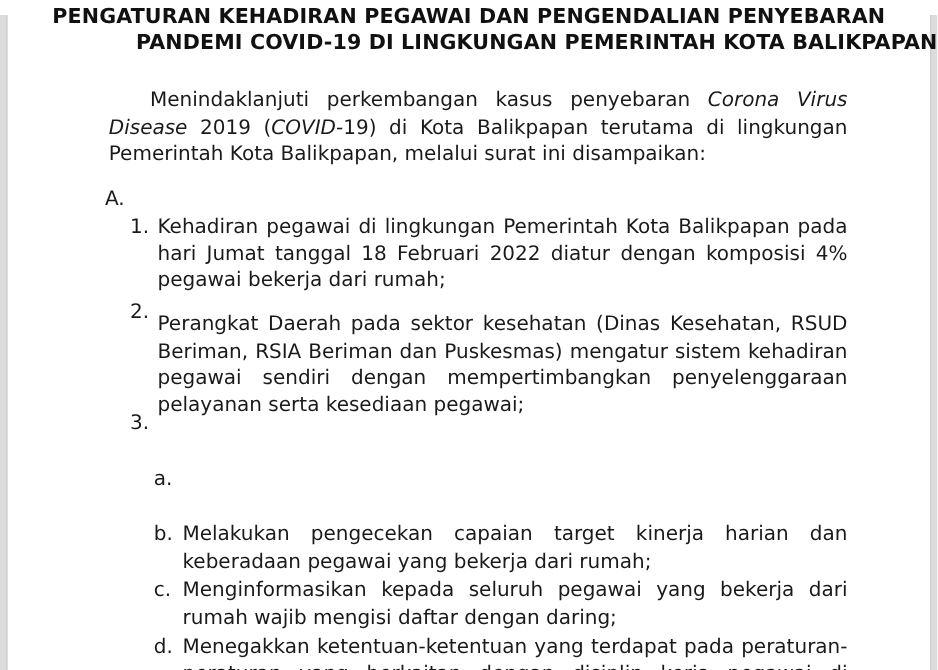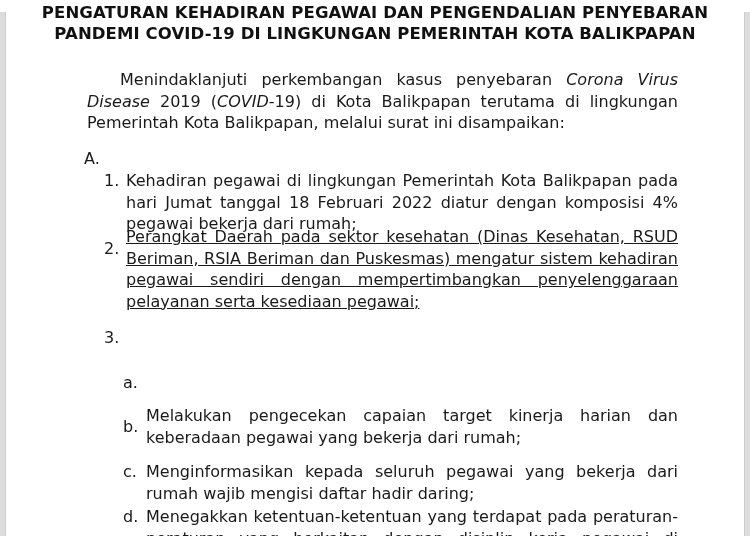--- a/index.html
+++ b/index.html
@@ -11,21 +11,21 @@
   }
   .edge-left { position:absolute; left:0; top:0; width:5px; height:536px; background:#dcdcdc; border-right:1px solid #cfcfcf; }
   .edge-right { position:absolute; right:0; top:0; width:5px; height:536px; background:#dcdcdc; border-left:1px solid #cfcfcf; }
   .page { position:absolute; left:0; top:0; width:750px; height:536px;margin-top:12px; }
   .title {
     position:absolute; left:0; width:750px; text-align:center;
     font-weight:bold; font-size:16.5px; letter-spacing:0.1px; color:#111;
     white-space:nowrap;
   }
   .t1 { top:-9px; }
-  .t2 { top:12px; }
+  .t2 { top:12px;text-align:right; }
   .block { position:absolute; font-size:16px; line-height:21.6px; }
   .justify { text-align:justify; text-align-last:left; }
   .intro { left:87px; width:591px; top:57px; text-indent:33px; }
   .lbl { position:absolute; font-size:16px; line-height:21.6px; }
   .last-just { text-align:justify; text-align-last:justify; }
 </style>
 </head>
 <body>
 
 <div class="page">
@@ -36,27 +36,27 @@
   <div class="title t2">PANDEMI COVID-19 DI LINGKUNGAN PEMERINTAH KOTA BALIKPAPAN</div>
 
   <div class="block justify intro"><span>Menindaklanjuti perkembangan kasus penyebaran </span><i>Corona Virus Disease</i><span> 2019 (</span><i>COVID</i><span>-19) di Kota Balikpapan terutama di lingkungan Pemerintah Kota Balikpapan, melalui surat ini disampaikan:</span></div>
 
   <div class="lbl" style="left:84px; top:136px;">A.</div>
 
   <div class="lbl" style="left:104px; top:158px;">1.</div>
   <div class="block justify" style="left:126px; top:158px; width:552px;">Kehadiran pegawai di lingkungan Pemerintah Kota Balikpapan pada hari Jumat tanggal 18 Februari 2022 diatur dengan komposisi 4% pegawai bekerja dari rumah;</div>
 
   <div class="lbl" style="left:104px; top:226px;">2.</div>
-  <div class="block justify" style="left:126px; top:214px; width:552px;text-decoration:underline;">Perangkat Daerah pada sektor kesehatan (Dinas Kesehatan, RSUD Beriman, RSIA Beriman dan Puskesmas) mengatur sistem kehadiran pegawai sendiri dengan mempertimbangkan penyelenggaraan pelayanan serta kesediaan pegawai;</div>
+  <div class="block justify" style="left:126px; top:236px; width:552px;">Perangkat Daerah pada sektor kesehatan (Dinas Kesehatan, RSUD Beriman, RSIA Beriman dan Puskesmas) mengatur sistem kehadiran pegawai sendiri dengan mempertimbangkan penyelenggaraan pelayanan serta kesediaan pegawai;</div>
 
   <div class="lbl" style="left:104px; top:315px;">3.</div>
 
   <div class="lbl" style="left:123px; top:360px;">a.</div>
 
   <div class="lbl" style="left:123px; top:404px;">b.</div>
-  <div class="block justify" style="left:146px; top:393px; width:532px;">Melakukan pengecekan capaian target kinerja harian dan keberadaan pegawai yang bekerja dari rumah;</div>
+  <div class="block justify" style="left:146px; top:404px; width:532px;">Melakukan pengecekan capaian target kinerja harian dan keberadaan pegawai yang bekerja dari rumah;</div>
 
   <div class="lbl" style="left:123px; top:449px;">c.</div>
-  <div class="block justify" style="left:146px; top:449px; width:532px;">Menginformasikan kepada seluruh pegawai yang bekerja dari rumah wajib mengisi daftar hadir daring;</div>
+  <div class="block justify" style="left:146px; top:449px; width:532px;">Menginformasikan kepada seluruh pegawai yang bekerja dari rumah wajib mengisi daftar dengan daring;</div>
 
   <div class="lbl" style="left:123px; top:494px;">d.</div>
   <div class="block last-just" style="left:146px; top:494px; width:532px;">Menegakkan ketentuan-ketentuan yang terdapat pada peraturan-peraturan yang berkaitan dengan disiplin kerja pegawai di lingkungan</div>
 </div>
 
 </body></html>

